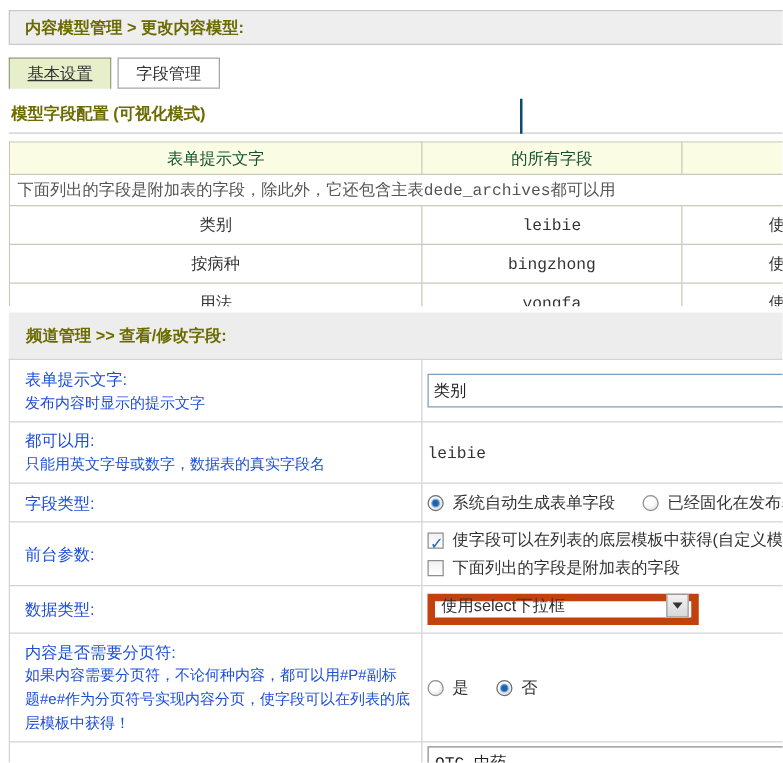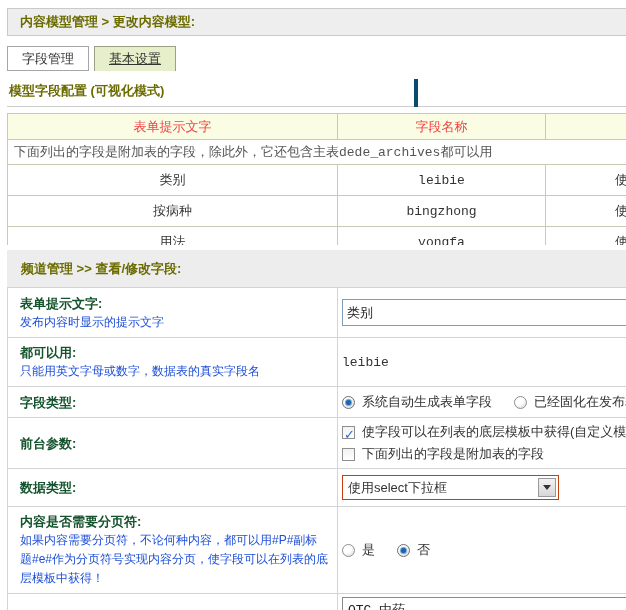--- a/index.html
+++ b/index.html
@@ -17,45 +17,45 @@
   .tabs { margin-top:10px; height:25px; display:flex; align-items:flex-end; }
   .tab { height:25px; line-height:24px; padding:0 14px; border:1px solid #a6a6a6;
     background:#ffffff; margin-right:5px; cursor:pointer; color:#333; }
   .tab.active { background:#e6eeca; border-color:#9aa184; border-bottom:none;
     text-decoration:underline; font-weight:normal; }
 
   
   .heading-row { margin-top:8px; width:700px; height:28px; display:flex;
     border-bottom:1px solid #cccccc; align-items:center; }
   .heading-title { width:411px; font-weight:bold; color:#6b6b00; padding-left:2px;
-    border-right:4px solid #0c4a6e; height:28px; line-height:24px; }
+    border-right:2px solid #0c4a6e; height:28px; line-height:24px; }
   .heading-action { padding-left:4px; }
   .btn { border:1px solid #8a8a8a; background:linear-gradient(#f9f9f9,#dcdcdc);
     padding:3px 10px; font-size:13px; font-family:inherit; cursor:pointer; color:#222; }
 
   
   .table1-wrap { margin-top:6px; width:700px; height:132px; overflow:hidden; }
   table.fields { border-collapse:collapse; width:690px; table-layout:fixed; }
   table.fields td { border:1px solid #c9c9b8; text-align:center; font-size:13px; }
-  table.fields tr.thead td { background:#fbfce4; height:26px; color:#ef4444; }
+  table.fields tr.thead td { background:#fbfce4; height:26px; color:#14532d; }
   table.fields tr.noterow td { text-align:left; height:25px; padding-left:6px;
     color:#555; border-left:1px solid #c9c9b8; }
   table.fields tr.datarow td { height:31px; background:#fff; }
   .col-a { width:330px; } .col-b { width:208px; } .col-c { width:152px; }
 
   
   .sec2-bar { margin-top:5px; width:700px; height:37px; background:#ededed;
     line-height:37px; padding-left:14px; font-weight:bold; color:#6b6b00; }
 
   
   table.form { border-collapse:collapse; width:892px; table-layout:fixed; }
   table.form td { border:1px solid #d4d4d4; vertical-align:middle; }
   td.lcell { width:330px; padding:5px 8px 5px 12px; vertical-align:top; }
   td.rcell { padding:3px 2px 3px 4px; }
-  .flabel { font-weight:bold; color:#14532d; font-size:13px; line-height:19px; }
+  .flabel { font-weight:normal; color:#1d4ed8; font-size:13px; line-height:19px; }
   .fdesc  { color:#1d4ed8; font-size:12px; line-height:19px; }
   .r1 { height:50px; } .r2 { height:35px; } .r3 { height:31px; }
   .r4 { height:49px; } .r5 { height:38px; } .r6 { height:75px; } .r7 { height:90px; }
   .r3 td.lcell, .r4 td.lcell, .r5 td.lcell { vertical-align:middle; }
 
   .text-input { width:556px; height:27px; border:1px solid #7f9db9; font-size:13px;
     padding:0 4px; font-family:inherit; color:#222; }
   .ta { width:556px; height:78px; border:1px solid #8a8a8a; font-size:13px; padding:3px 5px;
     font-family:"Liberation Mono","DejaVu Sans Mono",monospace; resize:none; color:#222; }
 
@@ -68,51 +68,51 @@
   .radio.checked::after { content:''; position:absolute; left:3px; top:3px; width:5px;
     height:5px; border-radius:50%; background:#1f63b0; box-shadow:0 0 1px 1px #5e9bd6; }
   .checkbox { display:inline-block; width:13px; height:13px; border:1px solid #8e8e8e;
     background:linear-gradient(#f2f2f2,#ffffff); position:relative; flex:0 0 13px; cursor:pointer; }
   .checkbox.checked::after { content:'\2713'; position:absolute; left:1px; top:-3px;
     color:#2b6bc4; font-weight:bold; font-size:13px; }
   .opt-label { margin:0 0 0 7px; }
   .gap { width:22px; flex:0 0 22px; }
 
   
-  .select-box { width:217px; height:25px; border:1px solid #c2410c; display:flex;
-    align-items:center; background:#fff; cursor:pointer;gap:16px; }
+  .select-box { width:217px; height:25px; border:6px solid #c2410c; display:flex;
+    align-items:flex-end; background:#fff; cursor:pointer;gap:16px; }
   .select-box .val { flex:1; padding-left:5px; font-size:13px; white-space:nowrap; overflow:hidden; }
   .sel-arrow-btn { width:18px; height:19px; margin-right:2px; border:1px solid #9a9a9a;
     background:linear-gradient(#f2f2f2,#d8d8d8); display:flex; align-items:center;
     justify-content:center; }
   .sel-arrow-btn .tri { width:0; height:0; border-left:4px solid transparent;
     border-right:4px solid transparent; border-top:5px solid #333; }
 </style>
 </head>
 <body>
 
 <div class="page">
 
   <div class="crumb-bar">内容模型管理 &gt; 更改内容模型:</div>
 
   <div class="tabs">
+    <div class="tab active">基本设置</div>
     <div class="tab">字段管理</div>
-    <div class="tab active">基本设置</div>
   </div>
 
   <div class="heading-row">
     <div class="heading-title">模型字段配置 (可视化模式)</div>
   </div>
 
   <div class="table1-wrap">
     <table class="fields">
       <tbody>
           <tr class="thead">
         <td class="col-a">表单提示文字</td>
-        <td class="col-b">字段名称</td>
+        <td class="col-b">的所有字段</td>
         <td class="col-c"></td>
       </tr>
       <tr class="noterow">
         <td colspan="3"><span>下面列出的字段是附加表的字段，除此外，它还包含主表</span><span class="mono">dede_archives</span><span>都可以用</span></td>
       </tr>
       <tr class="datarow">
         <td>类别</td>
         <td class="mono">leibie</td>
         <td>使</td>
       </tr>

